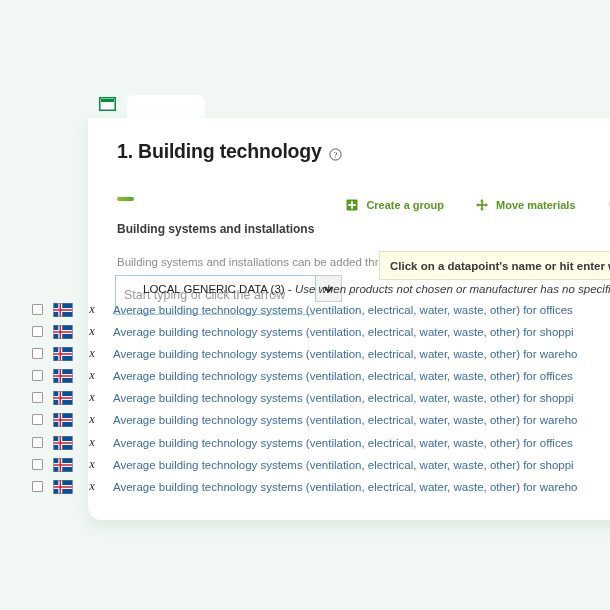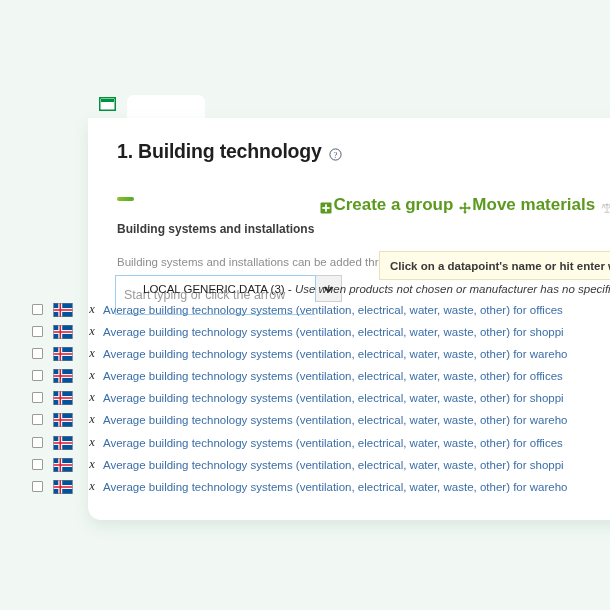--- a/index.html
+++ b/index.html
@@ -96,25 +96,25 @@
   }
   #section-subtitle {
     font-size: 12px;
     font-weight: bold;
     color: #3c3c3c;
     margin-top: 48px;
   }
   .action-link {
     display: flex;
     align-items: center;
-    gap: 1px;
-    font-size: 17px;
+    gap: 8px;
+    font-size: 11px;
     font-weight: bold;
     color: #5b9a1e;
-    margin-left: 6px;
+    margin-left: 32px;
     cursor: pointer;
   }
   .action-link.is-disabled {
     color: #bdbdbd;
     cursor: default;
   }
   .action-icon {
     width: 12px;
     height: 12px;
     flex: 0 0 auto;
@@ -273,21 +273,21 @@
   .row-type-icon .bar::before {
     content: "";
     position: absolute;
     left: 0px;
     right: 1px;
     top: -2px;
     height: 1px;
     background: #2b2b2b;
   }
   .row-label {
-    margin-left: 4px;
+    margin-left: 14px;
     font-size: 11.5px;
     color: #3b6ea8;
     cursor: pointer;
   }
 </style>
 </head>
 <body>
 
 <div id="app-window">
 

